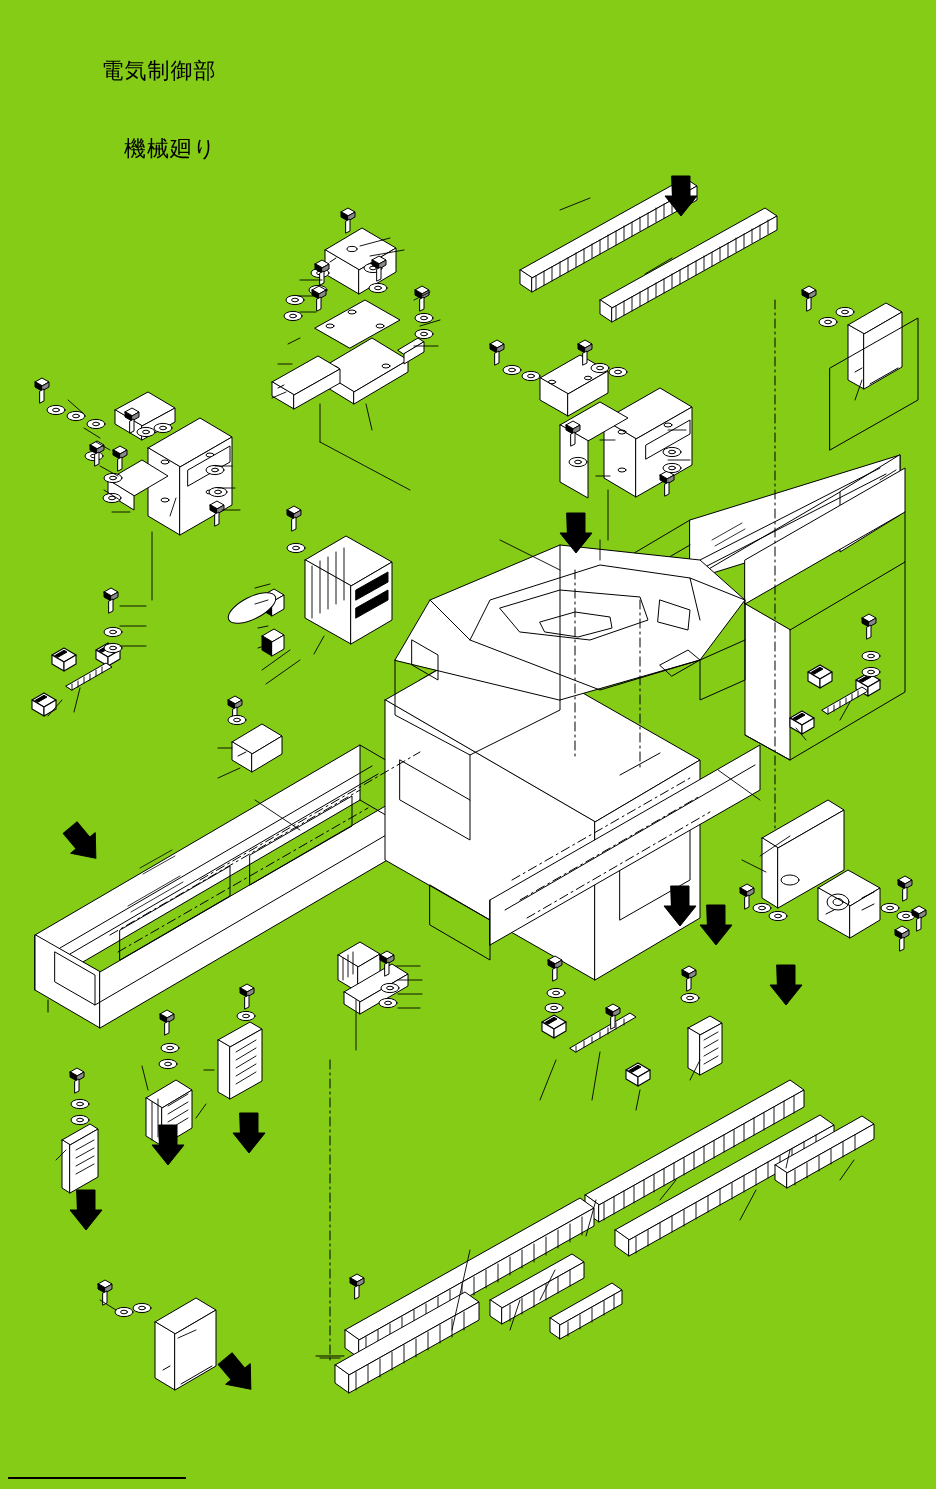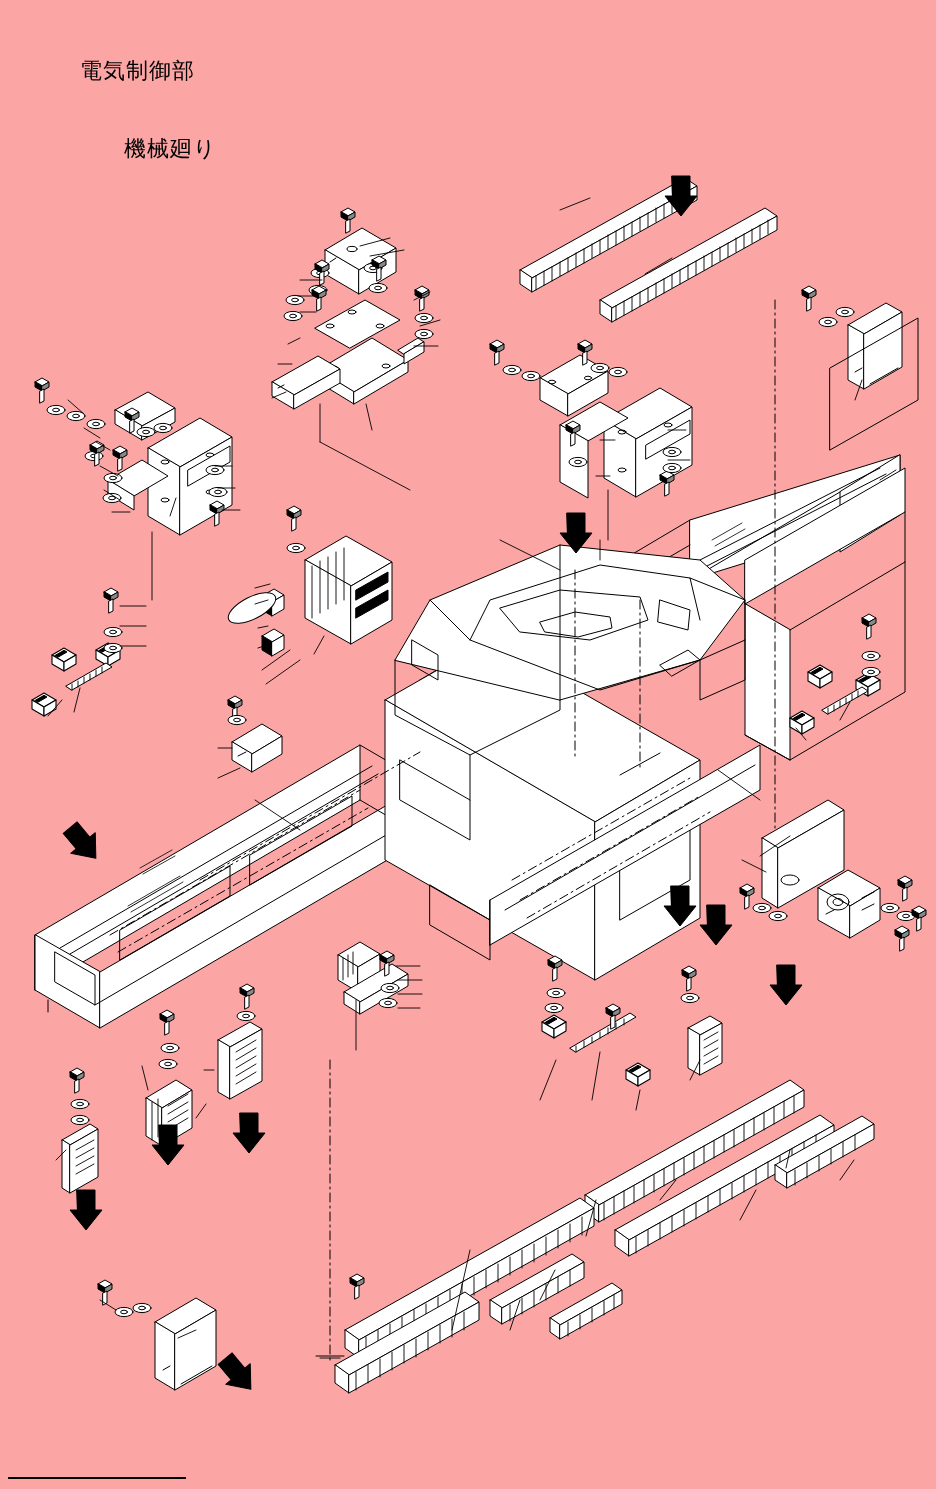--- a/index.html
+++ b/index.html
@@ -14,21 +14,22 @@
     font-family: "DejaVu Sans", sans-serif;
     color: #000000;
     overflow: hidden;
   }
   #sheet {
     position: absolute;
     left: 0;
     top: 0;
     width: 936px;
     height: 1489px;
-    background: #fca5a5;
+    background: #84cc16;
+    text-align: right;
   }
   .title-block {
     position: absolute;
     left: 80px;
     top: 6px;
     line-height: 1.18;
     font-family: "DejaVu Sans", sans-serif;
     font-size: 22px;
     letter-spacing: 1px;
     white-space: pre;

